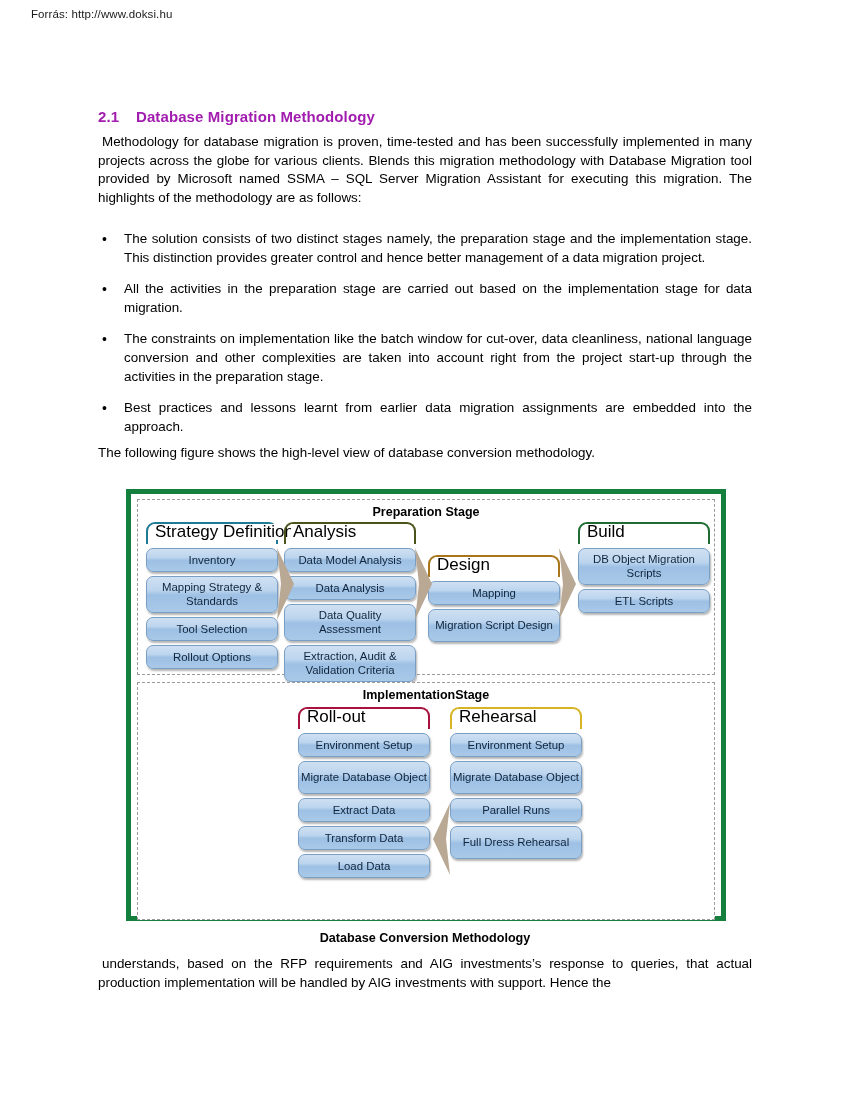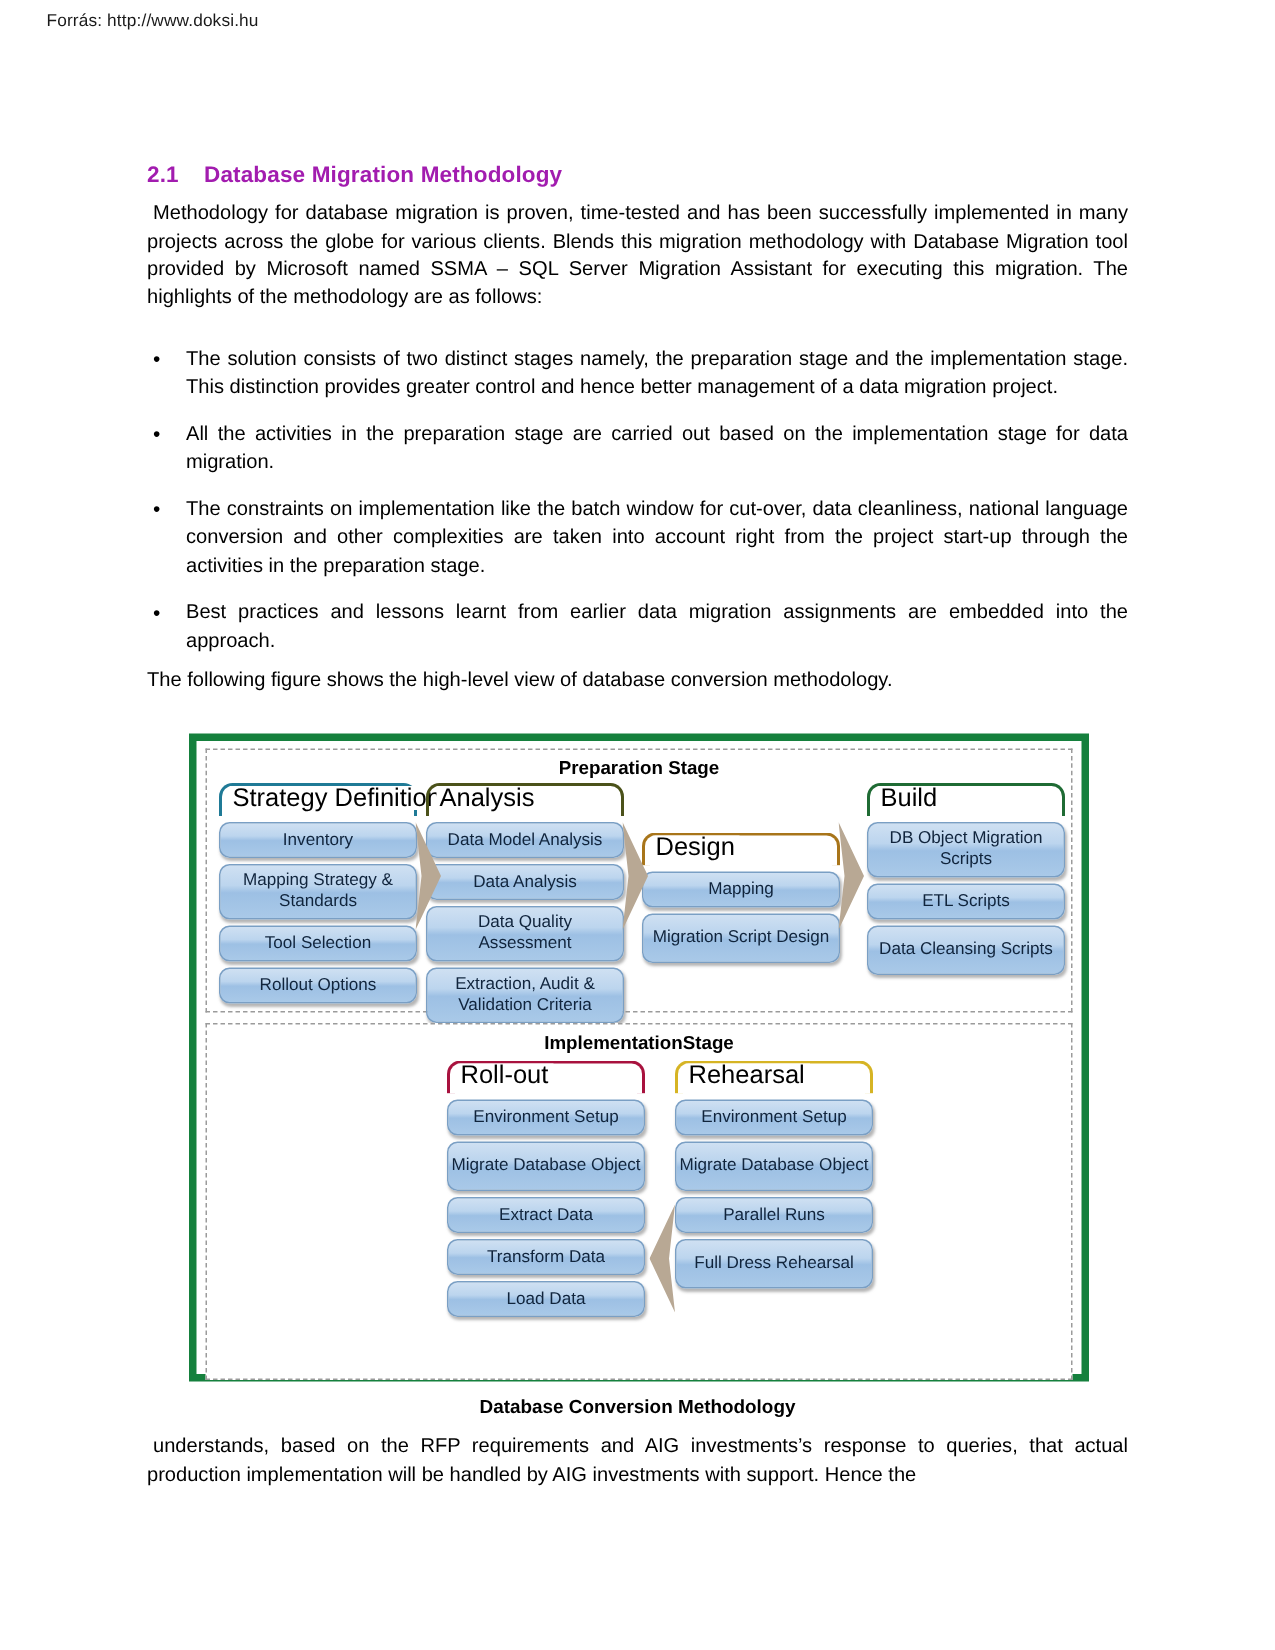--- a/index.html
+++ b/index.html
@@ -259,21 +259,20 @@
           <div class="node">Mapping</div>
           <div class="node two-line">Migration Script Design</div>
         </div>
         <div class="col" style="left: 440px; top: 22px; width: 132px;">
           <div class="col-head">
             <div class="bracket" style="border-top-color: rgb(31, 107, 52); border-right-color: rgb(31, 107, 52); border-bottom: none; border-left-color: rgb(31, 107, 52);"></div>
             <div class="col-label">Build</div>
           </div>
           <div class="node two-line">DB Object Migration Scripts</div>
           <div class="node">ETL Scripts</div>
-          <div class="node two-line">Data Cleansing Scripts</div>
         </div>
       </div>
     <div id="prep-arrows">
         <div class="chevron" style="left: 139px; top: 48px; width: 17px; height: 72px;">
           <svg width="17" height="72" viewBox="0 0 17 72">
             <polygon points="0,0 17,36 0,72 4,36" fill="#b8a894"></polygon>
           </svg>
         </div>
         <div class="chevron" style="left: 277px; top: 48px; width: 17px; height: 72px;">
           <svg width="17" height="72" viewBox="0 0 17 72">

